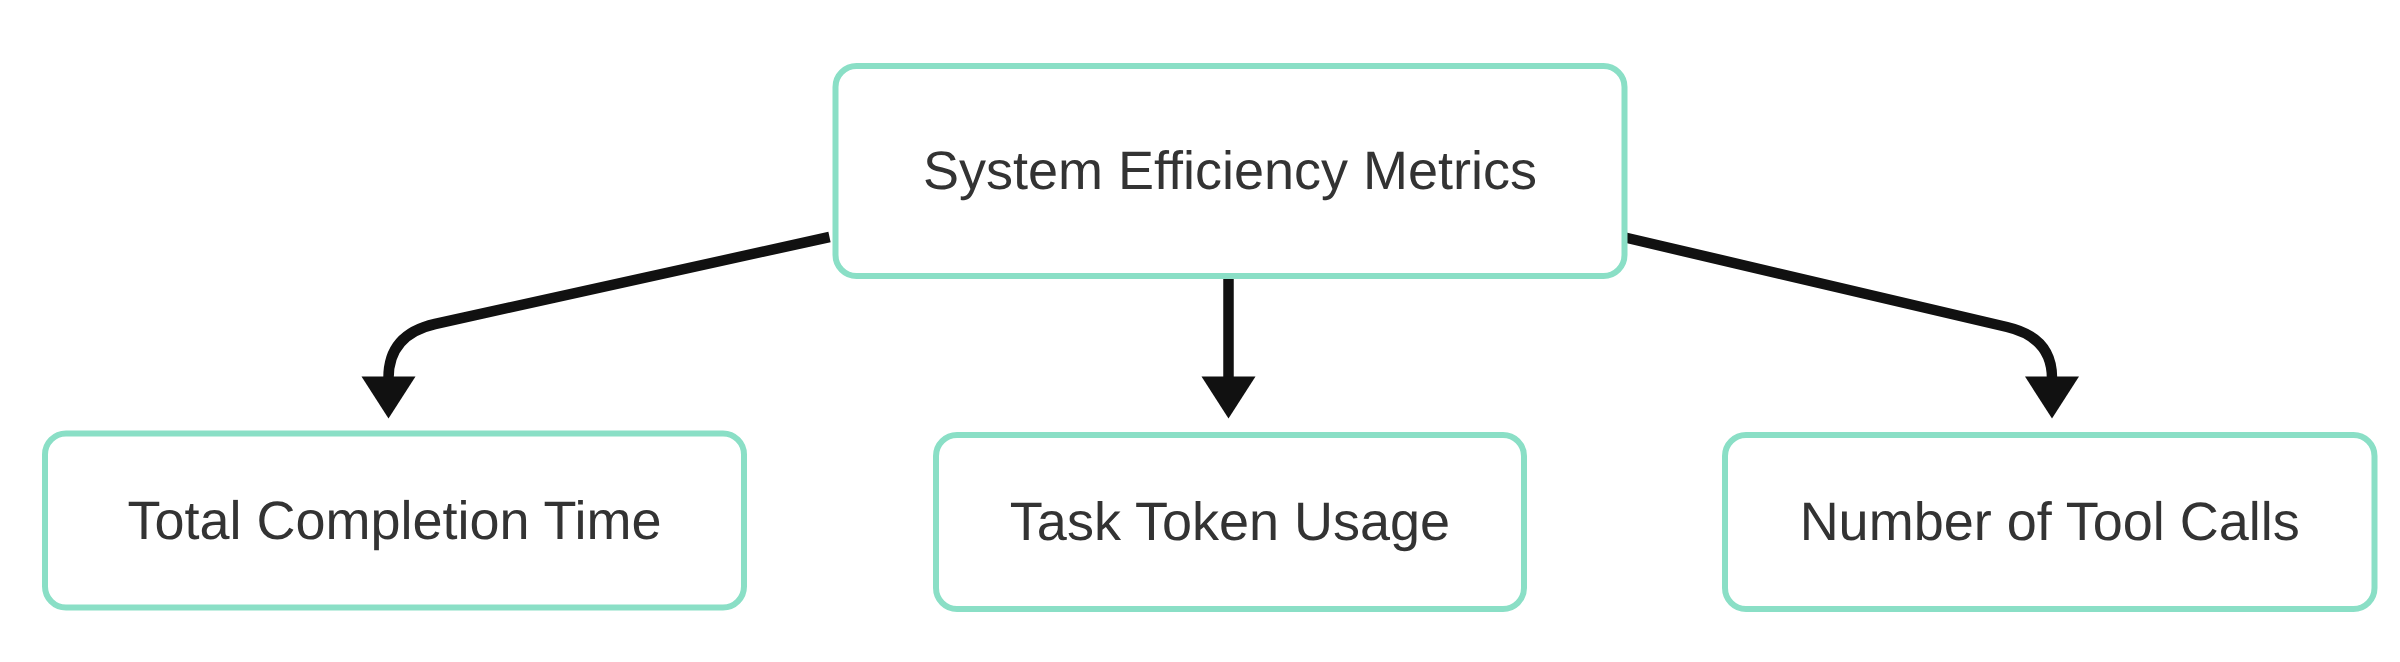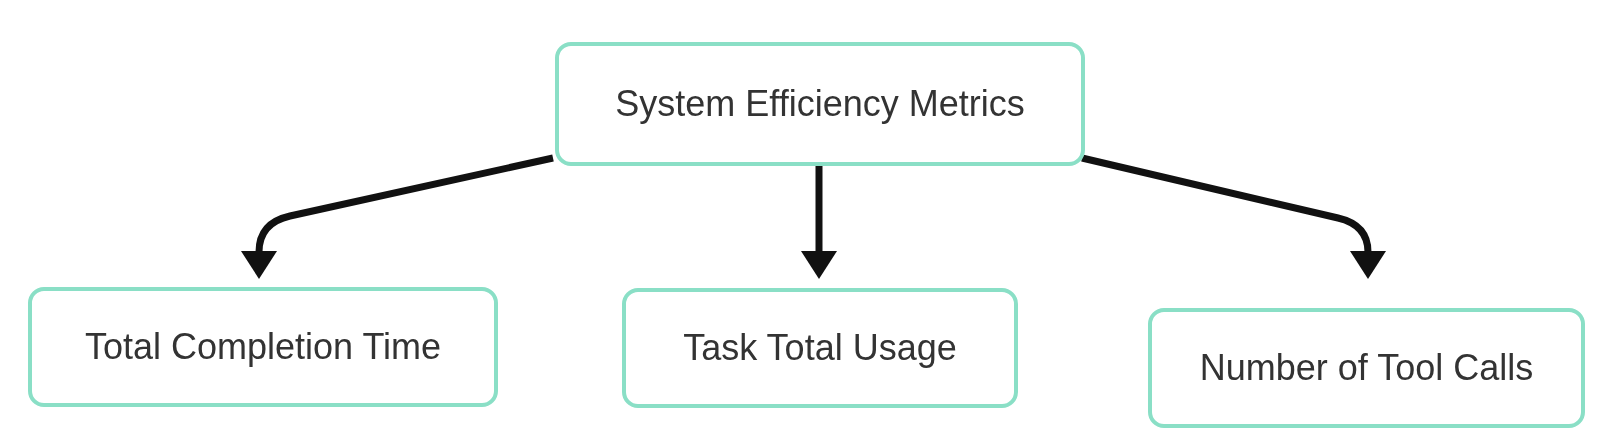--- a/index.html
+++ b/index.html
@@ -45,24 +45,24 @@
     justify-content: center;
     background: var(--node-background);
     border: 4px solid var(--node-border);
     border-radius: 16px;
     color: var(--text);
     font-size: 36px;
     font-weight: 400;
     white-space: nowrap;
     text-align: center;
   }
-  .node-root   { left: 555px;  top: 42px;  width: 530px; height: 124px; }
+  .node-root   { left: 555px;  top: 42px;  width: 530px; height: 144px; }
   .node-left   { left: 28px;   top: 287px; width: 470px; height: 120px; }
   .node-middle { left: 622px;  top: 288px; width: 396px; height: 120px; }
-  .node-right  { left: 1148px; top: 288px; width: 437px; height: 120px; margin-top: 20px; }
+  .node-right  { left: 1148px; top: 288px; width: 437px; height: 120px; }
 </style>
 </head>
 <body>
 
 <div class="canvas">
 
   <svg class="edges" viewBox="0 0 1600 441" aria-hidden="true">
     <g>
       <path d="M 553 158 L 290 216 Q 259 223 259 252"></path>
       <polygon points="241,251 277,251 259,279"></polygon>
@@ -79,20 +79,20 @@
 
   <div class="node node-root">
     <span>System Efficiency Metrics</span>
   </div>
 
   <div class="node node-left">
     <span>Total Completion Time</span>
   </div>
 
   <div class="node node-middle">
-    <span>Task Total Usage</span>
+    <span>Task Token Usage</span>
   </div>
 
   <div class="node node-right">
     <span>Number of Tool Calls</span>
   </div>
 
 </div>
 
 </body></html>

